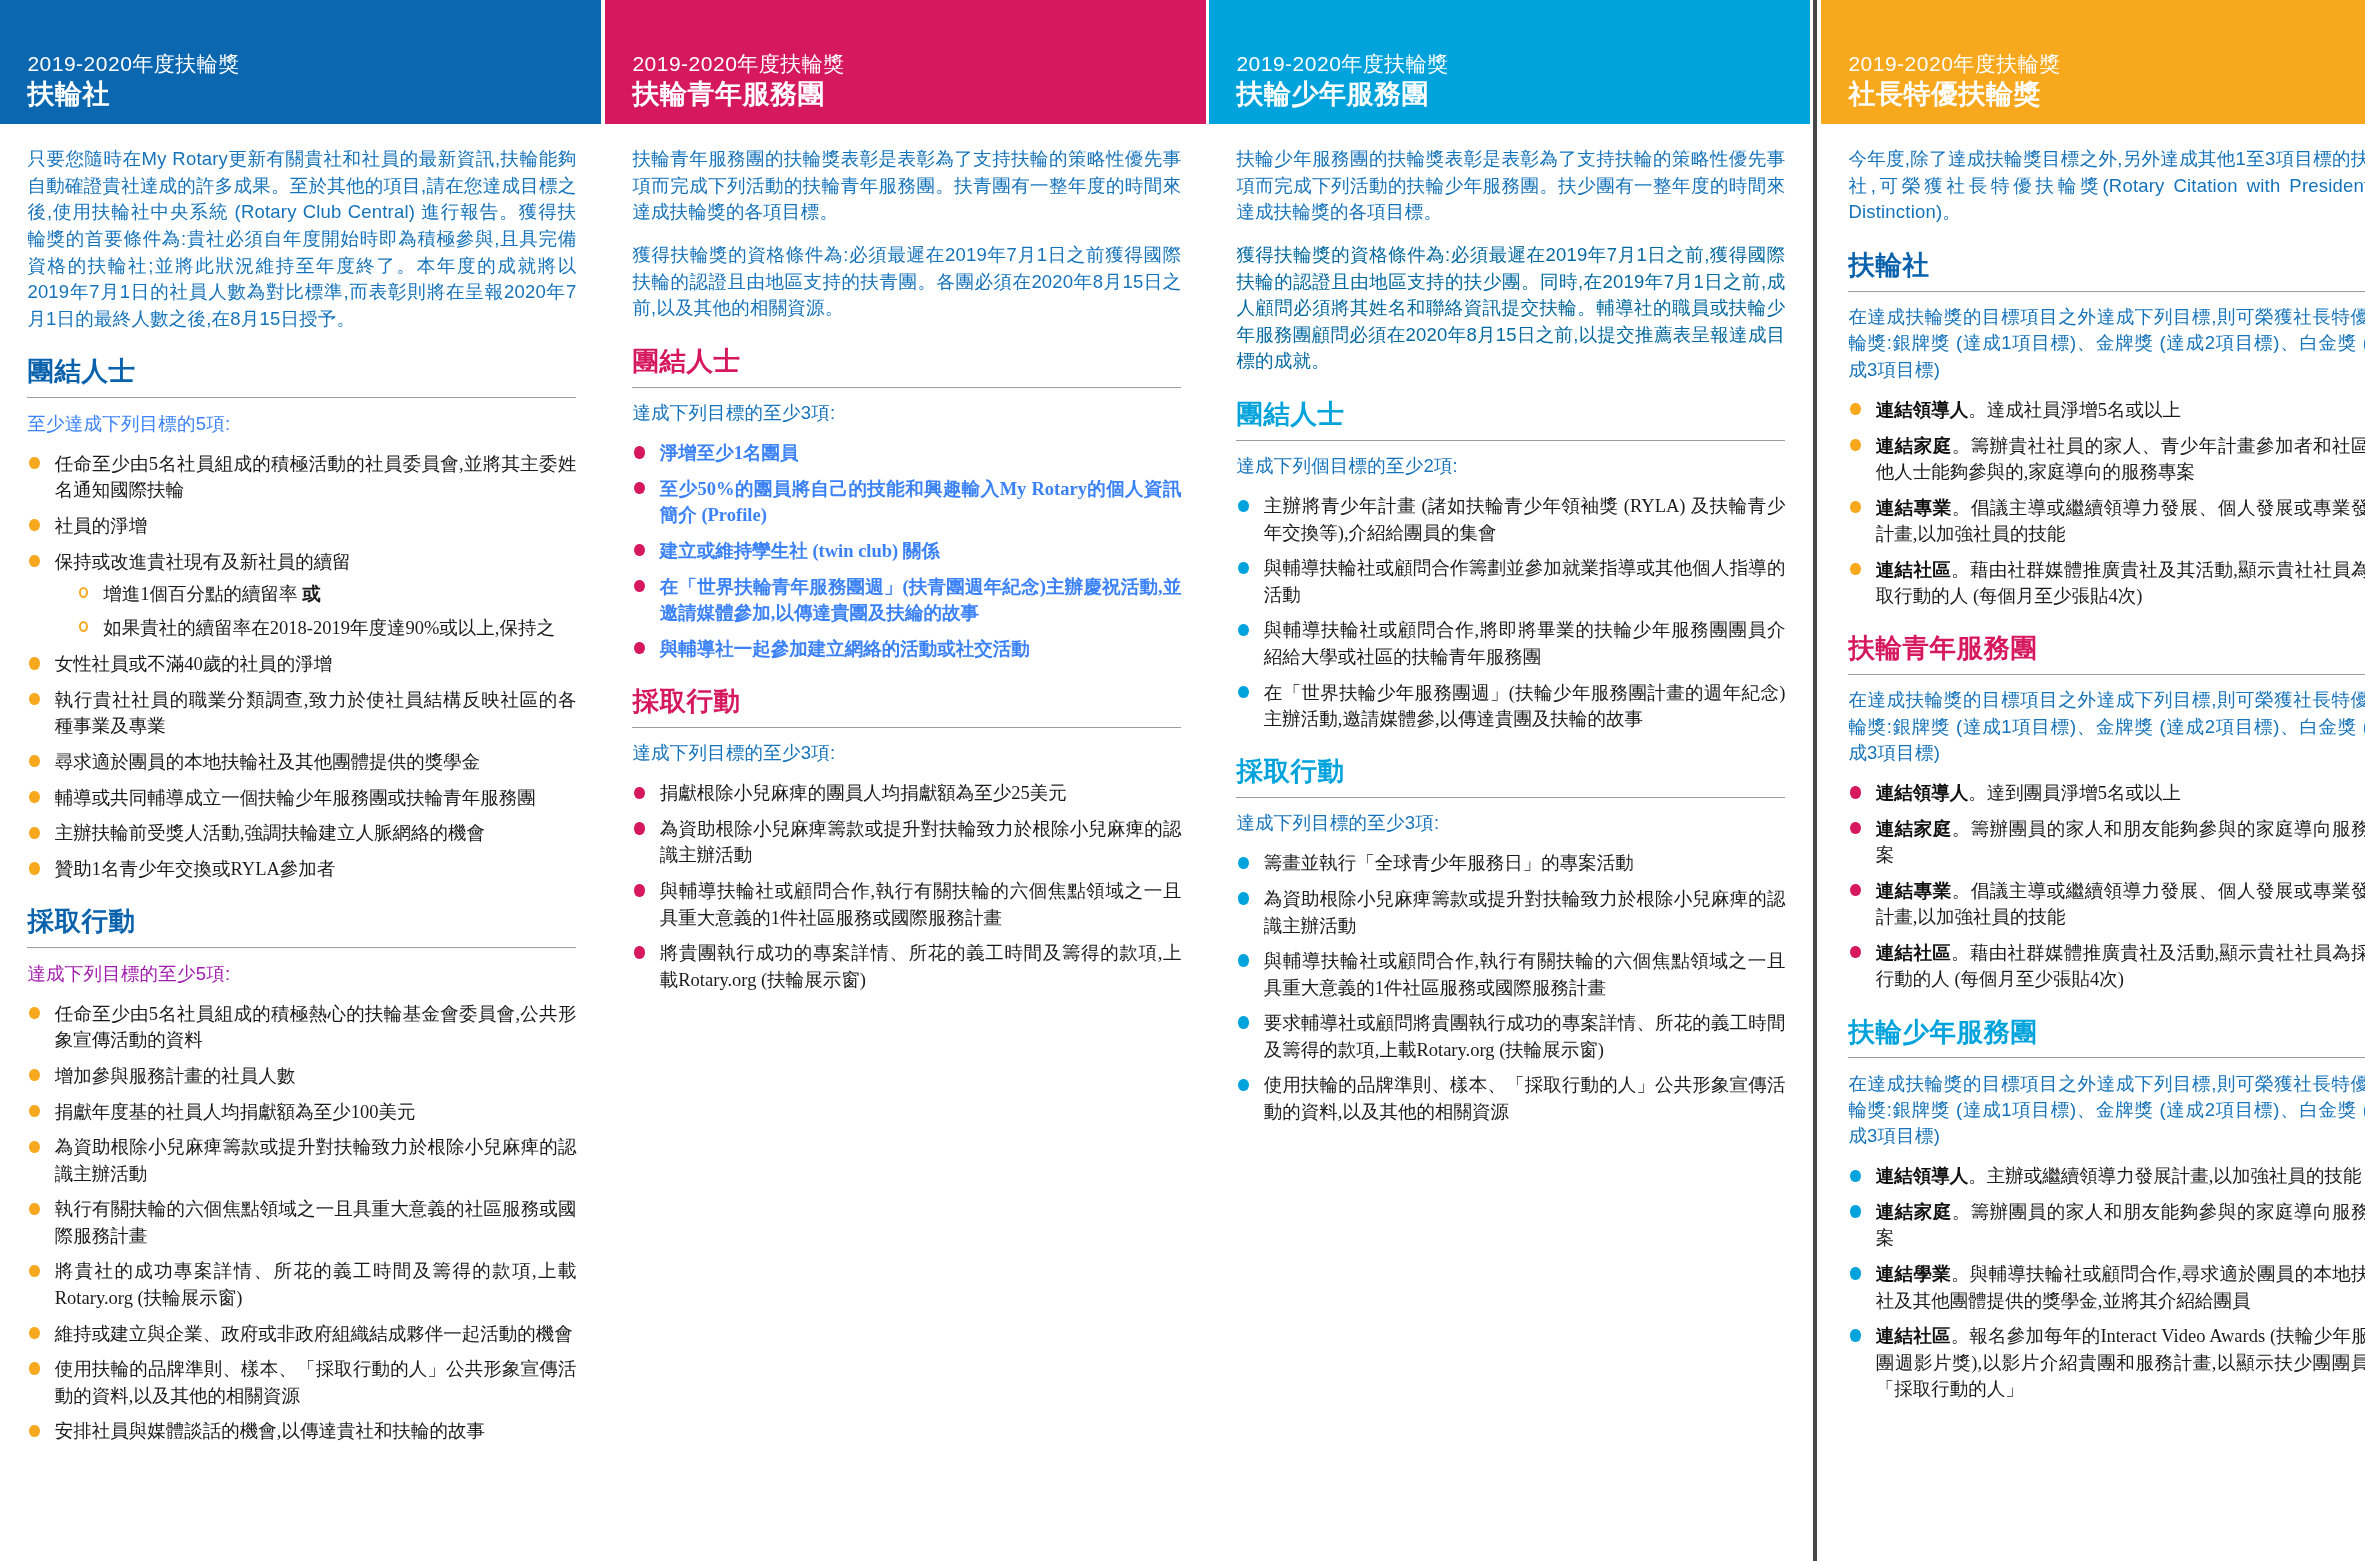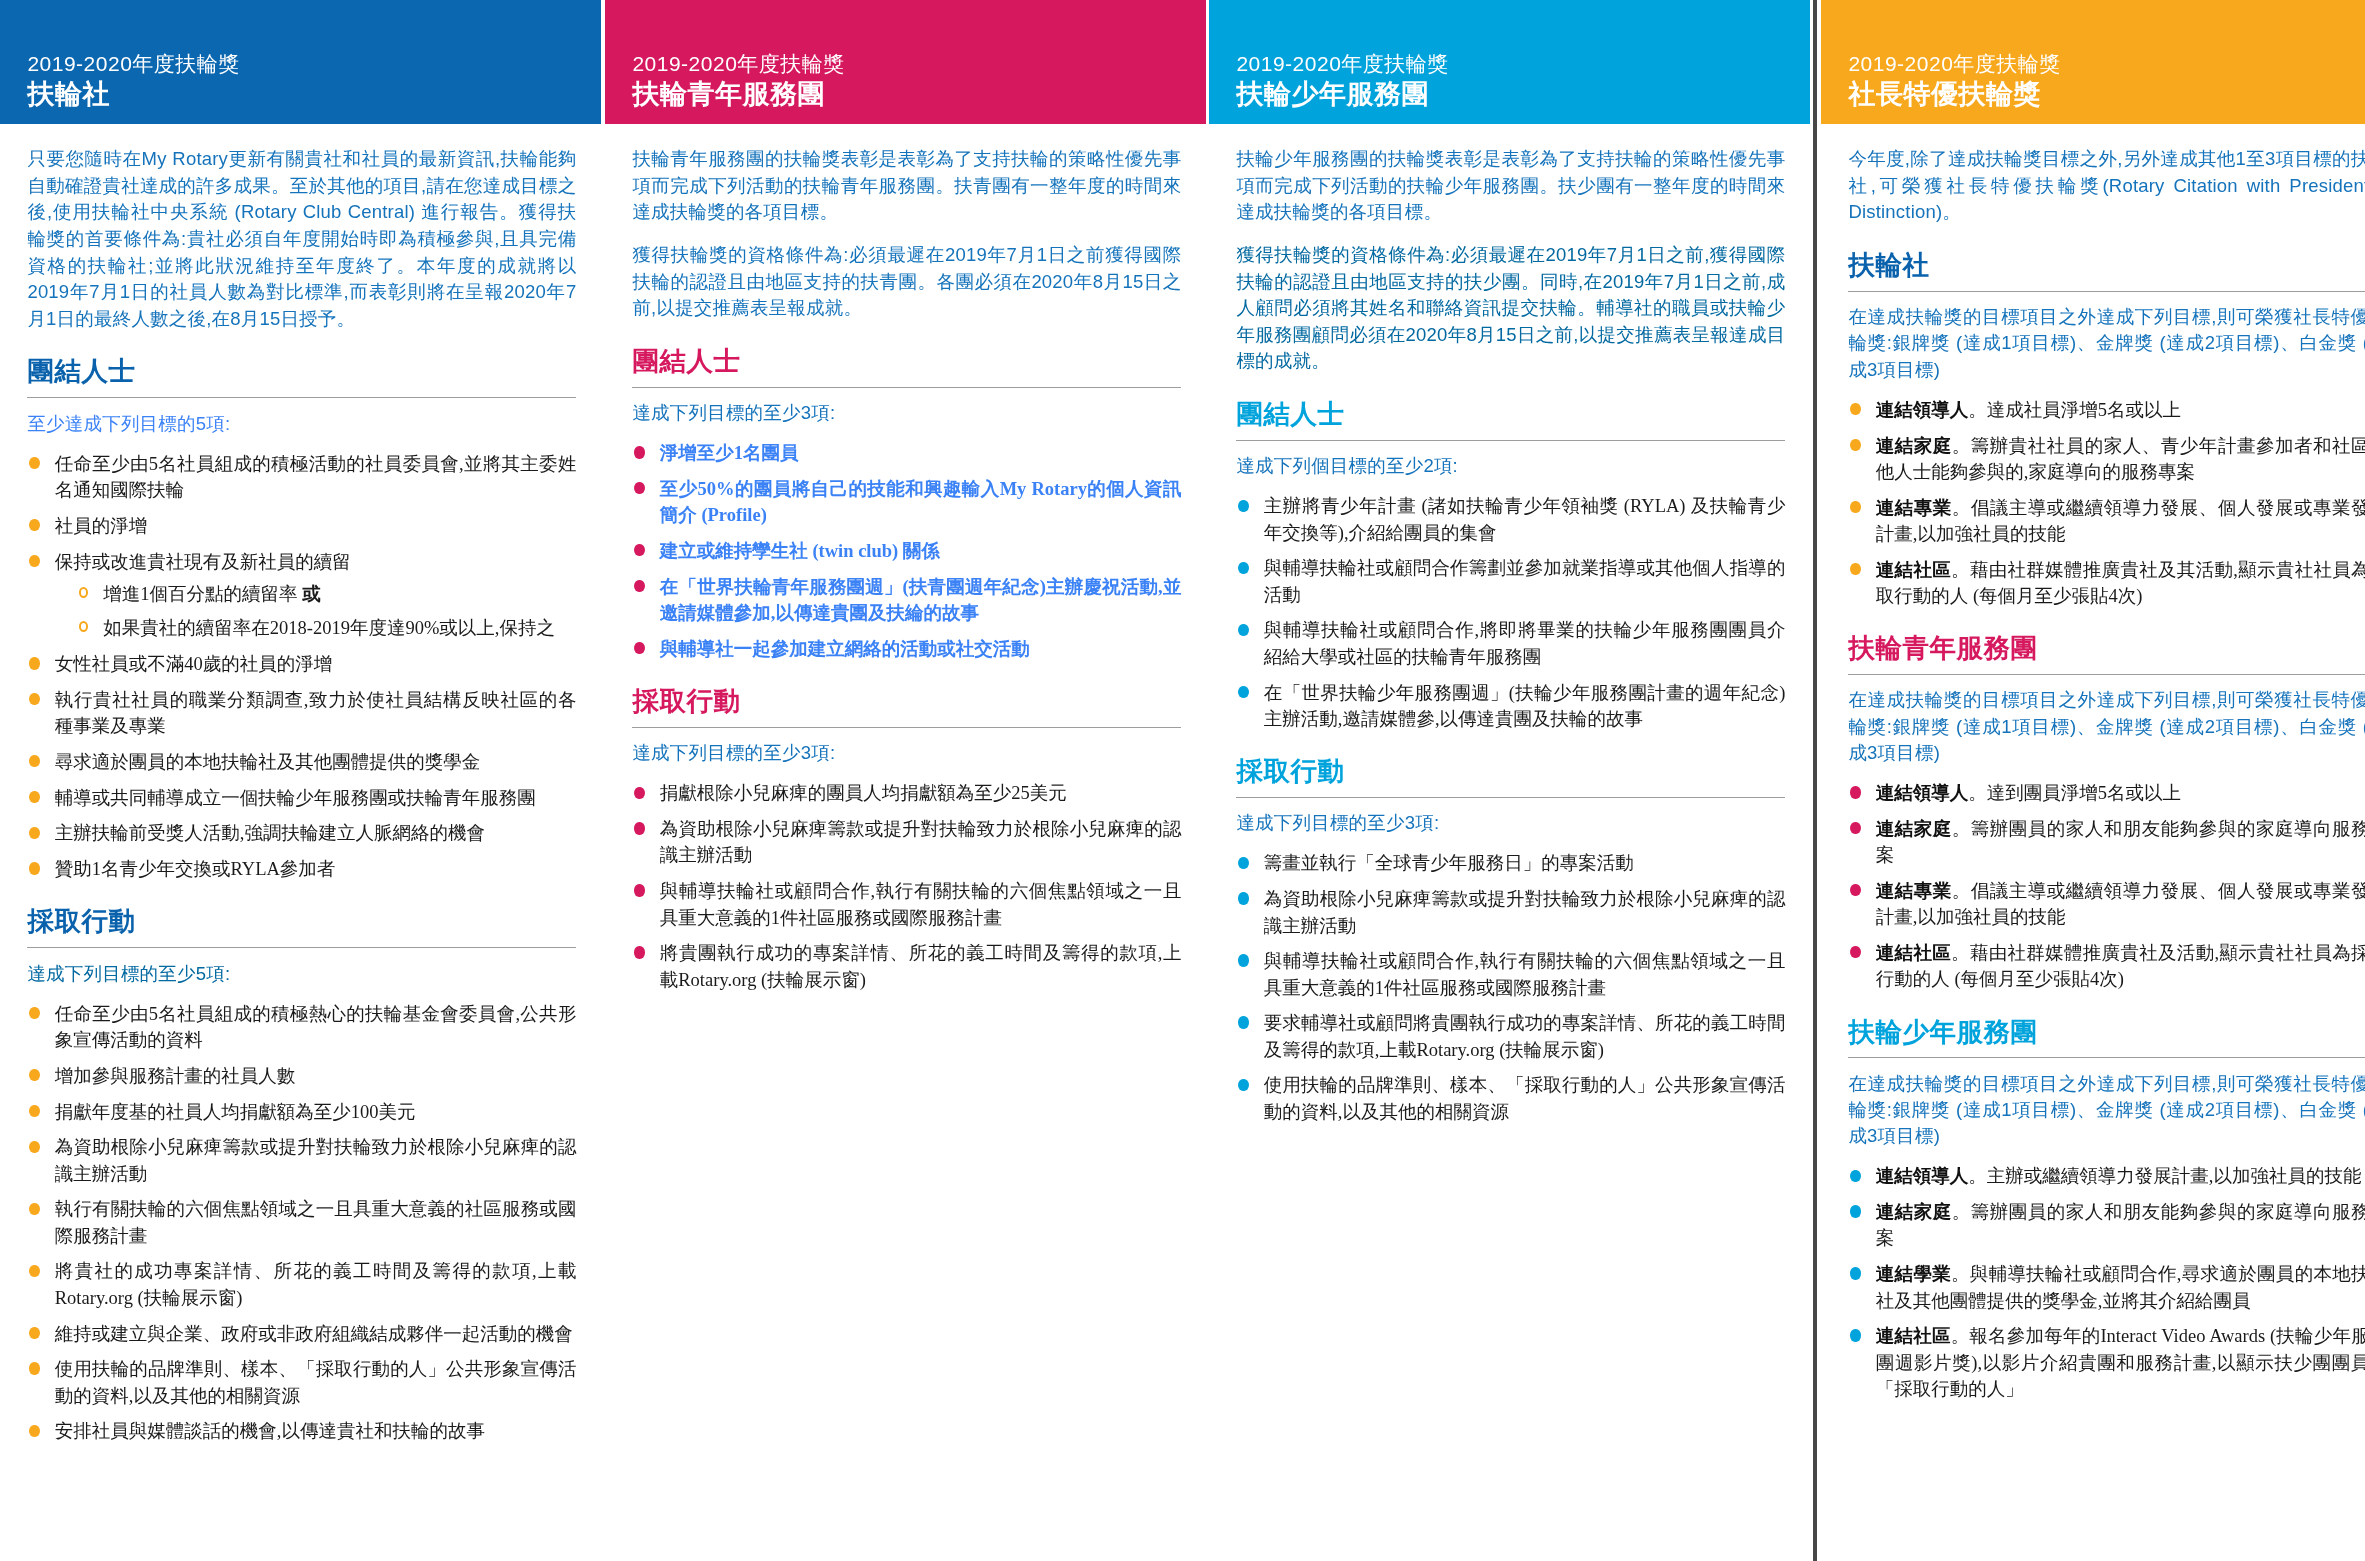--- a/index.html
+++ b/index.html
@@ -70,21 +70,21 @@
             <li class="bullet"><span class="dot" style="background: rgb(247, 168, 28);"></span><span class="btext">執行貴社社員的職業分類調查,致力於使社員結構反映社區的各種事業及專業</span></li>
             <li class="bullet"><span class="dot" style="background: rgb(247, 168, 28);"></span><span class="btext">尋求適於團員的本地扶輪社及其他團體提供的獎學金</span></li>
             <li class="bullet"><span class="dot" style="background: rgb(247, 168, 28);"></span><span class="btext">輔導或共同輔導成立一個扶輪少年服務團或扶輪青年服務團</span></li>
             <li class="bullet"><span class="dot" style="background: rgb(247, 168, 28);"></span><span class="btext">主辦扶輪前受獎人活動,強調扶輪建立人脈網絡的機會</span></li>
             <li class="bullet"><span class="dot" style="background: rgb(247, 168, 28);"></span><span class="btext">贊助1名青少年交換或RYLA參加者</span></li>
           </ul>
         </div>
         <div class="sec">
           <h2 class="sec-heading" style="color: rgb(11, 98, 172);">採取行動</h2>
           <hr class="rule" style="border-top-color: rgb(157, 157, 157);">
-          <p class="subhead" style="color: #0369a1;">達成下列目標的至少5項:</p>
+          <p class="subhead" style="color: #a21caf;">達成下列目標的至少5項:</p>
           <ul class="bullets" style="color: rgb(26, 26, 26);">
             <li class="bullet"><span class="dot" style="background: rgb(247, 168, 28);"></span><span class="btext">任命至少由5名社員組成的積極熱心的扶輪基金會委員會,公共形象宣傳活動的資料</span></li>
             <li class="bullet"><span class="dot" style="background: rgb(247, 168, 28);"></span><span class="btext">增加參與服務計畫的社員人數</span></li>
             <li class="bullet"><span class="dot" style="background: rgb(247, 168, 28);"></span><span class="btext">捐獻年度基的社員人均捐獻額為至少100美元</span></li>
             <li class="bullet"><span class="dot" style="background: rgb(247, 168, 28);"></span><span class="btext">為資助根除小兒麻痺籌款或提升對扶輪致力於根除小兒麻痺的認識主辦活動</span></li>
             <li class="bullet"><span class="dot" style="background: rgb(247, 168, 28);"></span><span class="btext">執行有關扶輪的六個焦點領域之一且具重大意義的社區服務或國際服務計畫</span></li>
             <li class="bullet"><span class="dot" style="background: rgb(247, 168, 28);"></span><span class="btext">將貴社的成功專案詳情、所花的義工時間及籌得的款項,上載Rotary.org (扶輪展示窗)</span></li>
             <li class="bullet"><span class="dot" style="background: rgb(247, 168, 28);"></span><span class="btext">維持或建立與企業、政府或非政府組織結成夥伴一起活動的機會</span></li>
             <li class="bullet"><span class="dot" style="background: rgb(247, 168, 28);"></span><span class="btext">使用扶輪的品牌準則、樣本、「採取行動的人」公共形象宣傳活動的資料,以及其他的相關資源</span></li>
             <li class="bullet"><span class="dot" style="background: rgb(247, 168, 28);"></span><span class="btext">安排社員與媒體談話的機會,以傳達貴社和扶輪的故事</span></li>
@@ -92,21 +92,21 @@
         </div>
       </div>
     </section>
     <section class="panel p1">
       <header class="band" style="background: rgb(214, 25, 94); color: rgb(255, 255, 255);">
         <div class="eyebrow">2019-2020年度扶輪獎</div>
         <div class="band-title">扶輪青年服務團</div>
       </header>
       <div class="content">
         <p class="intro" style="color: rgb(21, 115, 187);">扶輪青年服務團的扶輪獎表彰是表彰為了支持扶輪的策略性優先事項而完成下列活動的扶輪青年服務團。扶青團有一整年度的時間來達成扶輪獎的各項目標。</p>
-        <p class="intro" style="color: rgb(21, 115, 187);">獲得扶輪獎的資格條件為:必須最遲在2019年7月1日之前獲得國際扶輪的認證且由地區支持的扶青團。各團必須在2020年8月15日之前,以提交推薦表呈報成就。</p>
+        <p class="intro" style="color: rgb(21, 115, 187);">獲得扶輪獎的資格條件為:必須最遲在2019年7月1日之前獲得國際扶輪的認證且由地區支持的扶青團。各團必須在2020年8月15日之前,以及其他的相關資源。</p>
         <div class="sec">
           <h2 class="sec-heading" style="color: rgb(214, 25, 94);">團結人士</h2>
           <hr class="rule" style="border-top-color: rgb(157, 157, 157);">
           <p class="subhead" style="color: rgb(21, 115, 187);">達成下列目標的至少3項:</p>
           <ul class="bullets" style="color: #3b82f6; font-weight: bold;">
             <li class="bullet"><span class="dot" style="background: rgb(214, 25, 94);"></span><span class="btext">淨增至少1名團員</span></li>
             <li class="bullet"><span class="dot" style="background: rgb(214, 25, 94);"></span><span class="btext">至少50%的團員將自己的技能和興趣輸入My Rotary的個人資訊簡介 (Profile)</span></li>
             <li class="bullet"><span class="dot" style="background: rgb(214, 25, 94);"></span><span class="btext">建立或維持孿生社 (twin club) 關係</span></li>
             <li class="bullet"><span class="dot" style="background: rgb(214, 25, 94);"></span><span class="btext">在「世界扶輪青年服務團週」(扶青團週年紀念)主辦慶祝活動,並邀請媒體參加,以傳達貴團及扶綸的故事</span></li>
             <li class="bullet"><span class="dot" style="background: rgb(214, 25, 94);"></span><span class="btext">與輔導社一起參加建立網絡的活動或社交活動</span></li>

